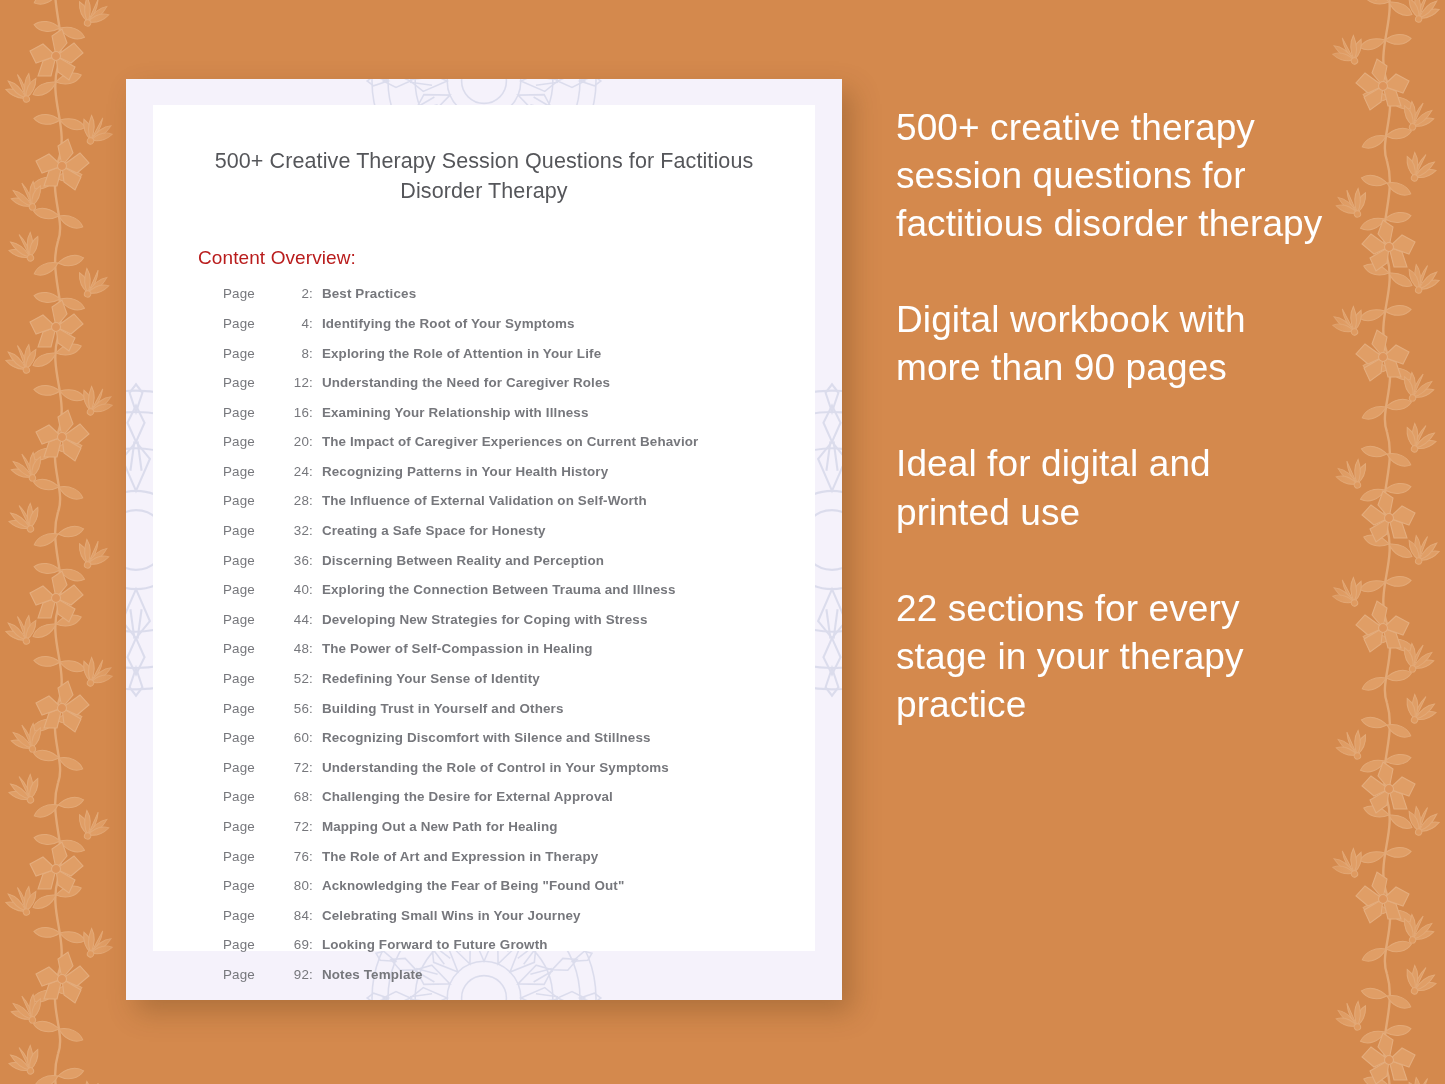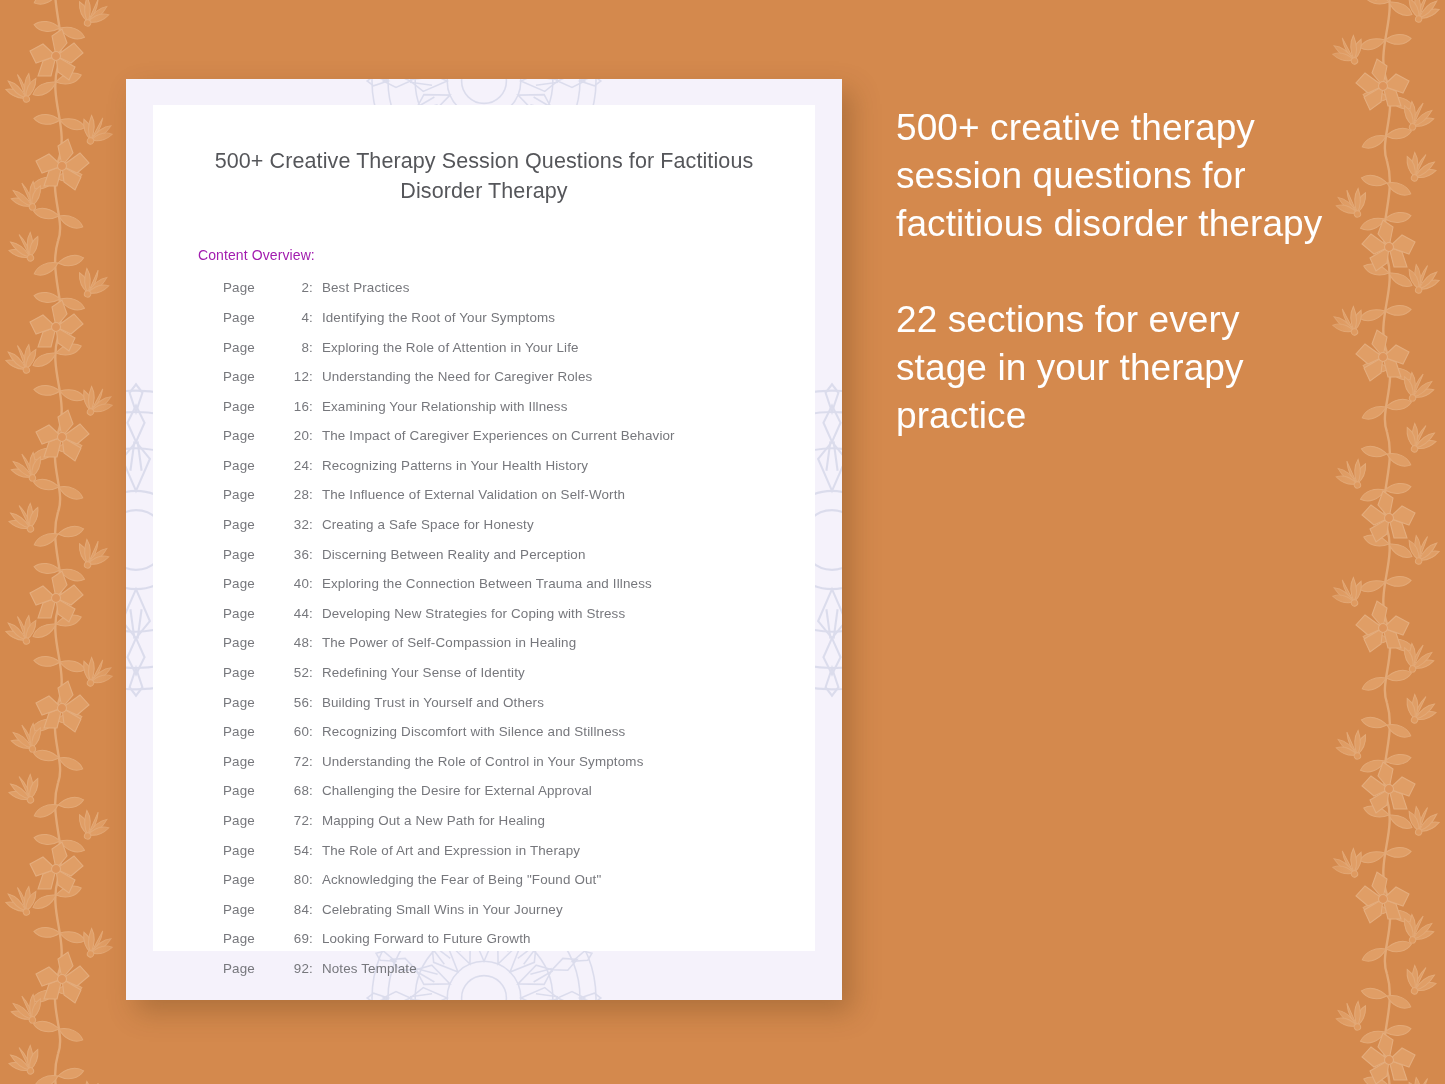--- a/index.html
+++ b/index.html
@@ -94,23 +94,23 @@
     font-size: 21.5px;
     font-weight: 400;
     line-height: 1.38;
     color: #55565a;
     letter-spacing: 0.1px;
   }
 
   #overview-label {
     margin: 0;
     padding: 41px 0 0 45px;
-    font-size: 14px;
+    font-size: 19px;
     font-weight: 400;
-    color: #a21caf;
+    color: #b91c1c;
     letter-spacing: 0.1px;
   }
 
   #toc {
     list-style: none;
     margin: 0;
     padding: 18px 0 0 70px;
   }
   #toc li {
     display: flex;
@@ -131,21 +131,21 @@
   .toc-num {
     display: inline-block;
     width: 26px;
     text-align: right;
     flex: 0 0 auto;
   }
   .toc-colon {
     flex: 0 0 auto;
     padding-right: 9px;
   }
-  .toc-title { flex: 0 1 auto; }
+  .toc-title { flex: 0 1 auto; font-weight: bold; }
 
   
   #marketing {
     position: absolute;
     left: 896px;
     top: 104px;
     width: 430px;
   }
   .promo {
     margin: 0 0 48px 0;
@@ -458,21 +458,21 @@
             <span class="toc-title">Challenging the Desire for External Approval</span>
           </li>
           <li>
             <span class="toc-page">Page</span>
             <span class="toc-num">72</span>
             <span class="toc-colon">:</span>
             <span class="toc-title">Mapping Out a New Path for Healing</span>
           </li>
           <li>
             <span class="toc-page">Page</span>
-            <span class="toc-num">54</span>
+            <span class="toc-num">76</span>
             <span class="toc-colon">:</span>
             <span class="toc-title">The Role of Art and Expression in Therapy</span>
           </li>
           <li>
             <span class="toc-page">Page</span>
             <span class="toc-num">80</span>
             <span class="toc-colon">:</span>
             <span class="toc-title">Acknowledging the Fear of Being "Found Out"</span>
           </li>
           <li>
@@ -492,16 +492,18 @@
             <span class="toc-num">92</span>
             <span class="toc-colon">:</span>
             <span class="toc-title">Notes Template</span>
           </li>
         </ul>
     </div>
   </div>
 
   <div id="marketing">
       <p class="promo">500+ creative therapy session questions for factitious disorder therapy</p>
+      <p class="promo">Digital workbook with more than 90 pages</p>
+      <p class="promo">Ideal for digital and printed use</p>
       <p class="promo">22 sections for every stage in your therapy practice</p>
     </div>
 
 </div>
 
 </body></html>

